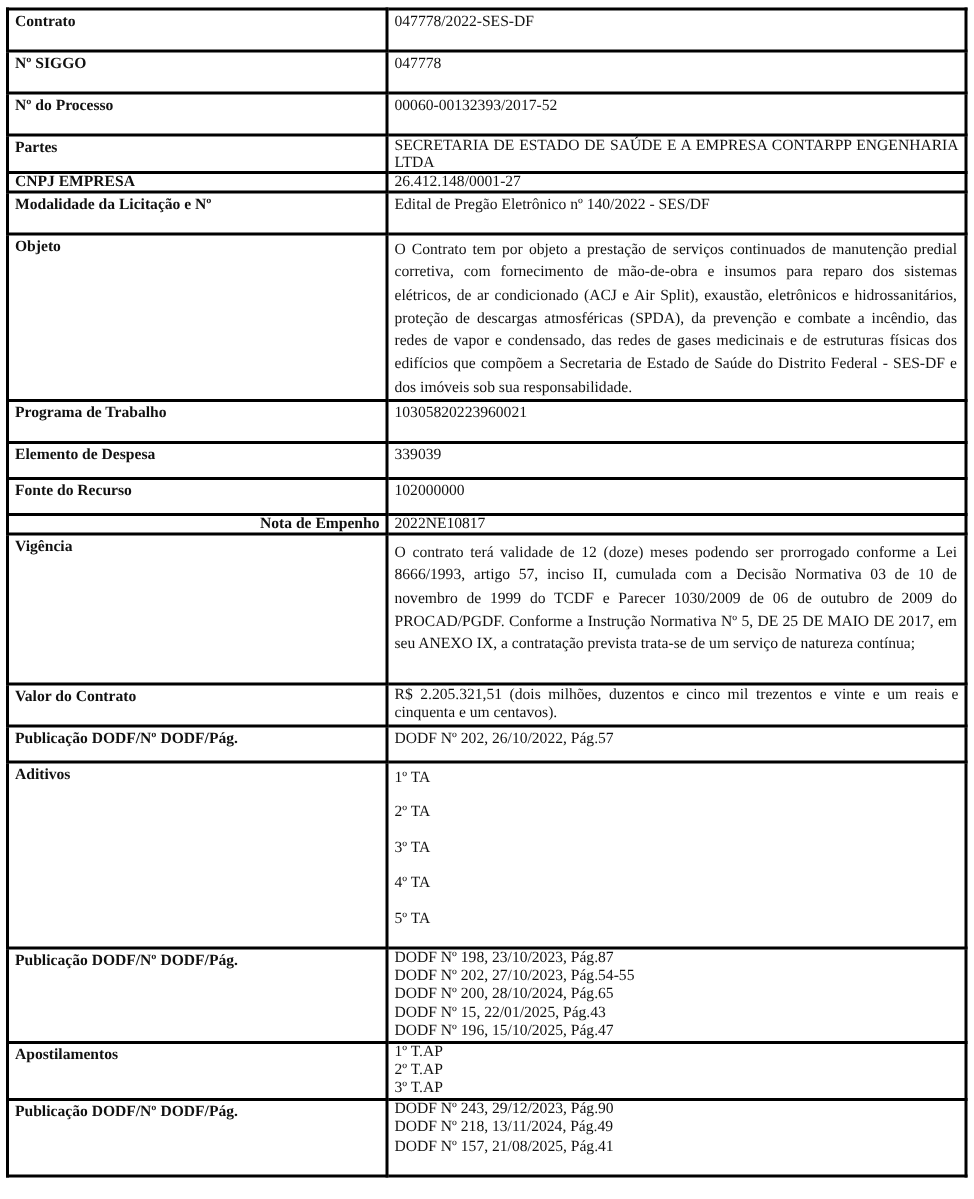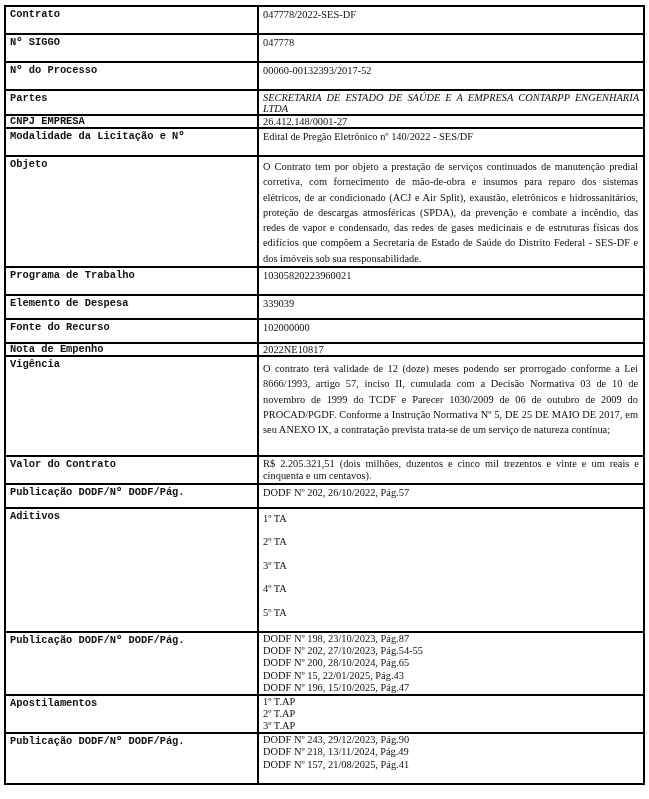--- a/index.html
+++ b/index.html
@@ -7,21 +7,21 @@
            font-family: "Liberation Serif", "DejaVu Serif", serif; color: #111; }
     table.contract {
       position: absolute; left: 4px; top: 5px;
       width: 641px; border-collapse: collapse; table-layout: fixed;
       border: 2px solid #000;
     }
     table.contract td {
       border: 2px solid #000; vertical-align: top;
       font-size: 10.4px; line-height: 13px; padding: 1px 4px 0 4px;
     }
-    td.label { width: 243px; font-weight: bold; vertical-align: middle; padding-left: 6px; padding-top: 3px; font-family: Liberation Mono, monospace; }
+    td.label { width: 243px; font-weight: bold; vertical-align: middle; padding-left: 6px; padding-top: 3px; }
     td.value { text-align: left; }
     td.value.justify { text-align: justify; line-height: 15.3px; padding-top: 2px; padding-right: 5px; }
     .multi div { line-height: 12px; }
     .aditivos div { line-height: 12px; margin-bottom: 11.4px; }
     .aditivos div:last-child { margin-bottom: 12px; }
     .pub-list div { line-height: 12.3px; }
   </style>
 </head>
 <body>
 
@@ -34,21 +34,21 @@
   <tr style="height:28px">
     <td class="label">Nº SIGGO</td>
     <td class="value">047778</td>
   </tr>
   <tr style="height:28px">
     <td class="label">Nº do Processo</td>
     <td class="value">00060-00132393/2017-52</td>
   </tr>
   <tr style="height:24px">
     <td class="label">Partes</td>
-    <td class="value" style="text-align:justify;line-height:11px;font-style:italic;">SECRETARIA DE ESTADO DE SAÚDE E A EMPRESA CONTARPP ENGENHARIA LTDA</td>
+    <td class="value" style="text-align:justify;line-height:11px;">SECRETARIA DE ESTADO DE SAÚDE E A EMPRESA CONTARPP ENGENHARIA LTDA</td>
   </tr>
   <tr style="height:12px">
     <td class="label" style="padding-top:0;line-height:11px;">CNPJ EMPRESA</td>
     <td class="value" style="padding-top:0;line-height:11px;">26.412.148/0001-27</td>
   </tr>
   <tr style="height:28px">
     <td class="label">Modalidade da Licitação e Nº</td>
     <td class="value">Edital de Pregão Eletrônico nº 140/2022 - SES/DF</td>
   </tr>
   <tr style="height:106px">
@@ -61,21 +61,21 @@
   </tr>
   <tr style="height:24px">
     <td class="label">Elemento de Despesa</td>
     <td class="value">339039</td>
   </tr>
   <tr style="height:24px">
     <td class="label">Fonte do Recurso</td>
     <td class="value">102000000</td>
   </tr>
   <tr style="height:12px">
-    <td class="label" style="padding-top:0;line-height:11px;">Nota de Empenho</td>
+    <td class="label" style="padding-top:0;line-height:11px;text-align:right;">Nota de Empenho</td>
     <td class="value" style="padding-top:0;line-height:11px;">2022NE10817</td>
   </tr>
   <tr style="height:100px">
     <td class="label">Vigência</td>
     <td class="value justify" style="padding-top:4px;">O contrato terá validade de 12 (doze) meses podendo ser prorrogado conforme a Lei 8666/1993, artigo 57, inciso II, cumulada com a Decisão Normativa 03 de 10 de novembro de 1999 do TCDF e Parecer 1030/2009 de 06 de outubro de 2009 do PROCAD/PGDF. Conforme a Instrução Normativa Nº 5, DE 25 DE MAIO DE 2017, em seu ANEXO IX, a contratação prevista trata-se de um serviço de natureza contínua;</td>
   </tr>
   <tr style="height:28px">
     <td class="label">Valor do Contrato</td>
     <td class="value" style="text-align:justify;line-height:11.5px;">R$ 2.205.321,51 (dois milhões, duzentos e cinco mil trezentos e vinte e um reais e cinquenta e um centavos).</td>
   </tr>

